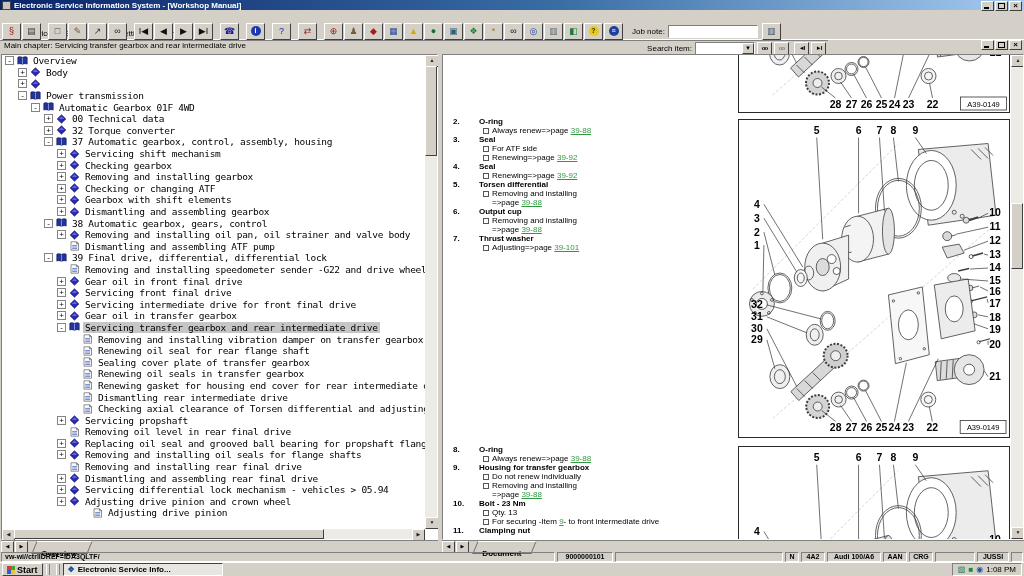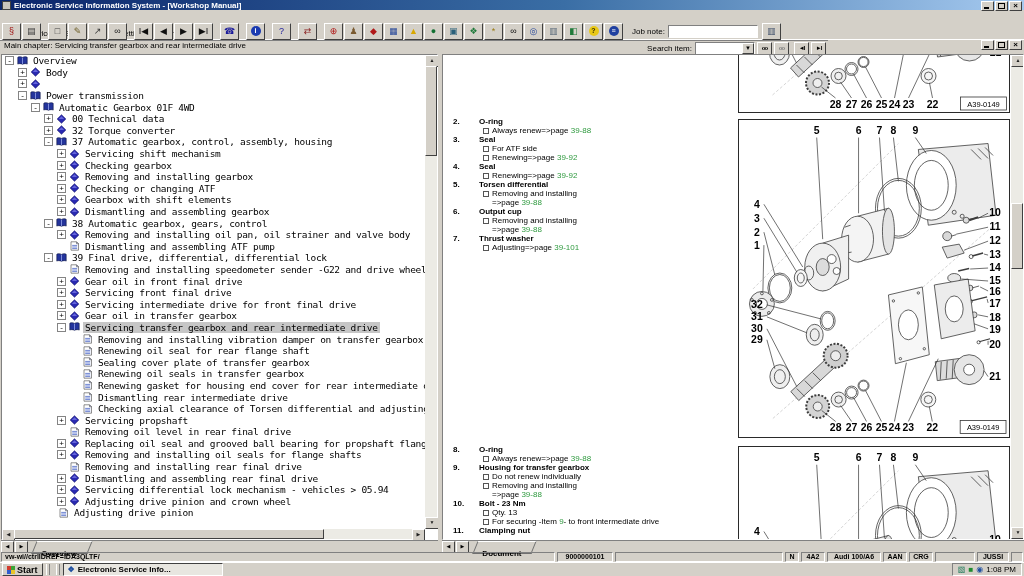--- a/index.html
+++ b/index.html
@@ -68,21 +68,21 @@
   
   .doc-sec{position:absolute;left:10px;width:278px;font-size:8px;line-height:9px}
   #doc-sec-a{top:62px}
   #doc-sec-b{top:390px}
   .doc-item{display:flex}
   .di-num{flex:none;width:16px;text-align:left;font-weight:bold}
   .di-title{font-weight:bold;padding-left:10px}
   .doc-bullet{display:flex;padding-left:30px}
   .doc-bullet .bm{flex:none;width:4px;height:4px;border:1px solid #555;margin:2px 3px 0 0}
   .doc-bullet.cont .bm{visibility:hidden}
-  .doc-link{color:#2f9a3f;cursor:pointer}
+  .doc-link{color:#2f9a3f;text-decoration:underline;cursor:pointer}
 
   
   .fig{position:absolute;left:295px;width:272px;background:#fff;border:1px solid #2a2a2a;overflow:hidden;box-sizing:border-box}
   #fig-1{top:-2px;height:60px;border-top:none}
   #fig-2{top:64px;height:319px}
   #fig-3{top:391px;height:95px;border-bottom:none}
   .fig svg{display:block}
 
   
   .tabbar{position:absolute;height:12px;background:#d4d0c8;display:flex;align-items:flex-start;border-top:1px solid #808080;box-sizing:border-box}
@@ -731,21 +731,21 @@
         </svg>
     <span class="tlabel">Servicing differential lock mechanism - vehicles &gt; 05.94</span>
   </div>
       <div class="tree-row" style="padding-left: 55px;">
     <span class="twisty">+</span>
     <svg class="ticon" width="11" height="10" viewBox="0 0 11 10">
           <use href="#i-diamond"></use>
         </svg>
     <span class="tlabel">Adjusting drive pinion and crown wheel</span>
   </div>
-      <div class="tree-row" style="padding-left: 44px;">
+      <div class="tree-row" style="padding-left: 78px;">
     <span class="twisty" style="visibility: hidden;"></span>
     <svg class="ticon" width="11" height="10" viewBox="0 0 11 10">
           <use href="#i-doc"></use>
         </svg>
     <span class="tlabel">Adjusting drive pinion</span>
   </div>
     </div>
   <div class="scroll-v" id="tree-vscroll">
     <span class="sb-btn raised" style="top:0">▲</span>
     <span class="sb-thumb raised" style="top:11px;height:90px;left:0;width:12px;box-sizing:border-box"></span>

